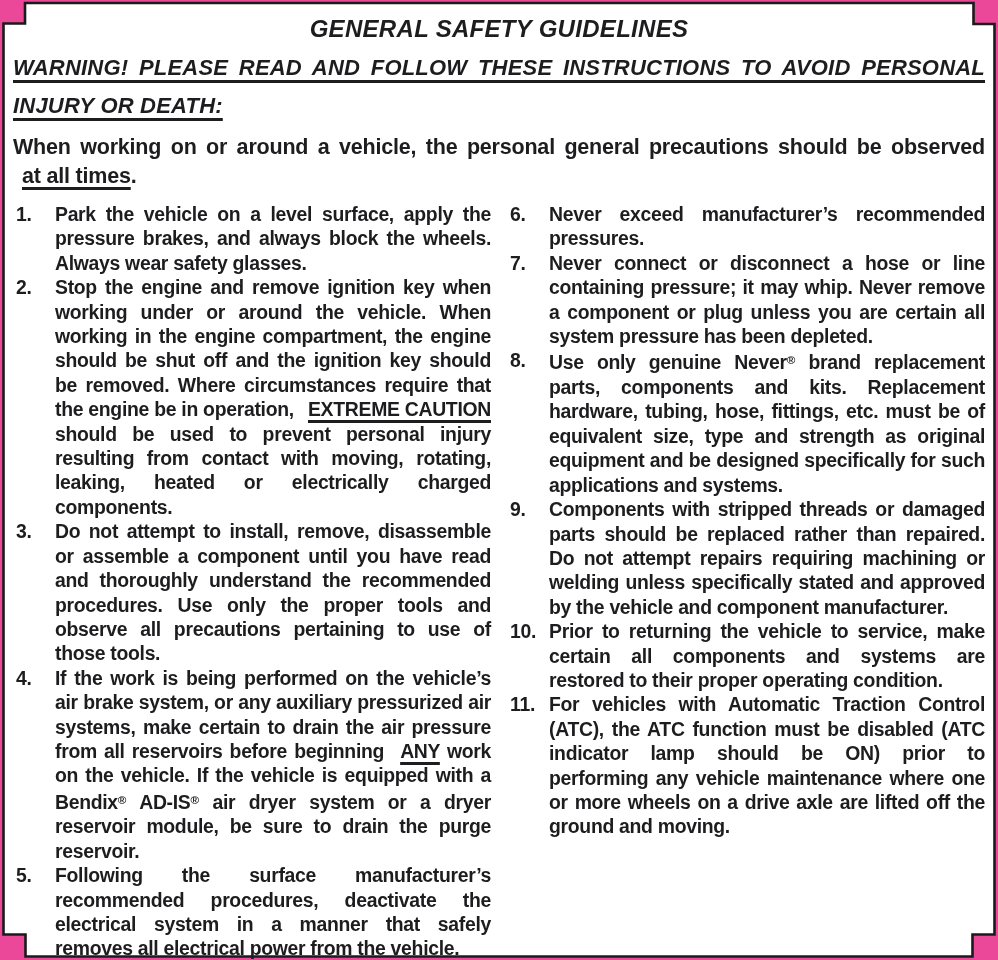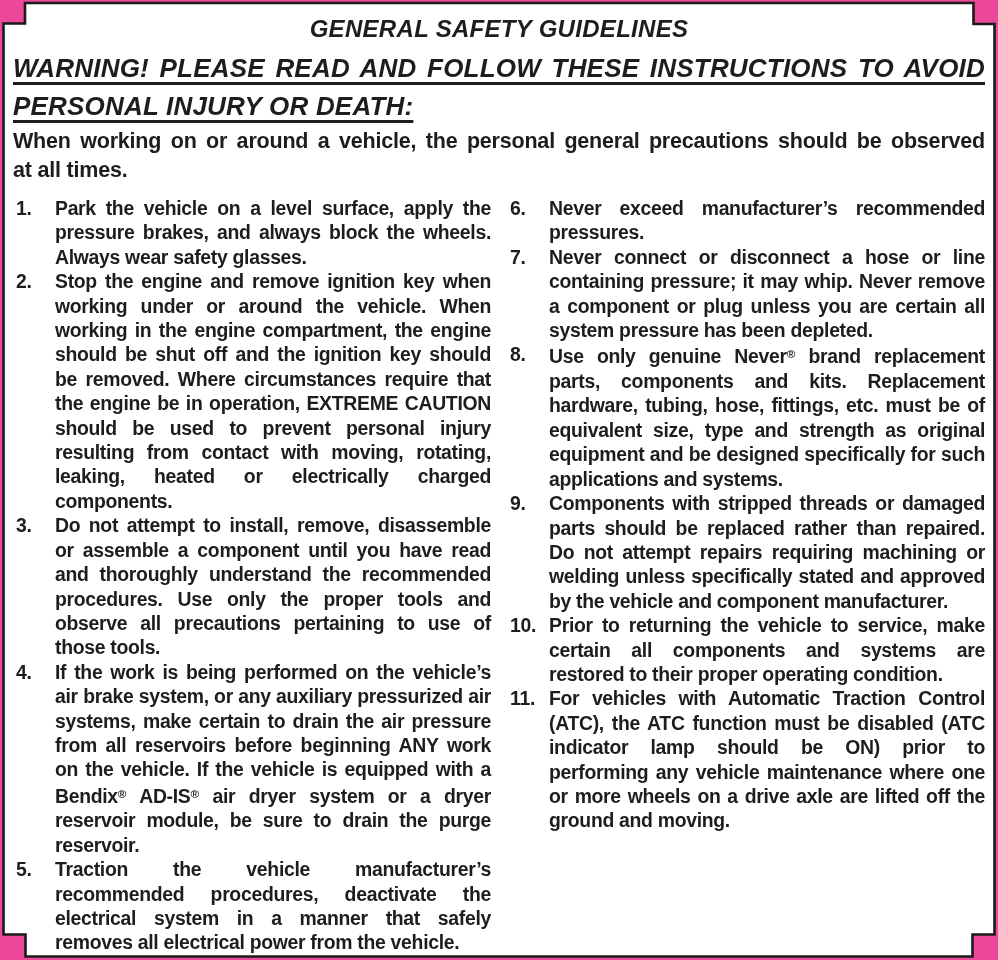--- a/index.html
+++ b/index.html
@@ -15,37 +15,39 @@
   .frame { position: absolute; left: 0; top: 0; }
   .content { position: absolute; left: 13px; top: 8px; width: 972px; }
 
   .title {
     margin: 6px 0 0;
     font-size: 24px; line-height: 30px;
     font-weight: bold; font-style: italic;
     text-align: center; letter-spacing: 0.3px;
   }
   .warning {
-    margin: 5px 0 2px;
-    font-size: 26px; line-height: 38px;
+    margin: 5px 0 8px;
+    font-size: 22px; line-height: 38px;
     font-weight: bold; font-style: italic;
     text-align: justify; letter-spacing: 0.2px;
     text-decoration: underline;
     text-decoration-thickness: 2.5px;
     text-underline-offset: 5px;
   }
   .intro {
     margin: 0;
     font-size: 21.5px; line-height: 29px;
     font-weight: bold;
     text-align: justify; letter-spacing: -0.2px;
   }
   .u {
+    text-decoration: underline;
     text-decoration-thickness: 2.5px;
     text-underline-offset: 3.5px;
+    margin-left: 9px;
   }
   .nowrap { white-space: nowrap; }
 
   .columns { display: flex; gap: 16px; margin-top: 11px; }
   .col {
     width: 478px;
     font-size: 19.4px; line-height: 24.4px;
     font-weight: bold; letter-spacing: -0.3px;
   }
   .item { display: flex; align-items: flex-start; }
@@ -83,21 +85,21 @@
           <div class="item">
             <span class="num">3.</span>
             <span class="body"><span>Do not attempt to install, remove, disassemble or assemble a component until you have read and thoroughly understand the recommended procedures. Use only the proper tools and observe all precautions pertaining to use of those tools.</span></span>
           </div>
           <div class="item">
             <span class="num">4.</span>
             <span class="body"><span>If the work is being performed on the vehicle’s air brake system, or any auxiliary pressurized air systems, make certain to drain the air pressure from all reservoirs before beginning </span><span class="u">ANY</span><span> work on the vehicle. If the vehicle is equipped with a Bendix</span><span class="sup">®</span><span> AD-IS</span><span class="sup">®</span><span> air dryer system or a dryer reservoir module, be sure to drain the purge reservoir.</span></span>
           </div>
           <div class="item">
             <span class="num">5.</span>
-            <span class="body"><span>Traction the vehicle manufacturer’s recommended procedures, deactivate the electrical system in a manner that safely removes all electrical power from the vehicle.</span></span>
+            <span class="body"><span>Following the surface manufacturer’s recommended procedures, deactivate the electrical system in a manner that safely removes all electrical power from the vehicle.</span></span>
           </div>
         </div>
       <div class="col">
           <div class="item">
             <span class="num">6.</span>
             <span class="body"><span>Never exceed manufacturer’s recommended pressures.</span></span>
           </div>
           <div class="item">
             <span class="num">7.</span>
             <span class="body"><span>Never connect or disconnect a hose or line containing pressure; it may whip. Never remove a component or plug unless you are certain all system pressure has been depleted.</span></span>

